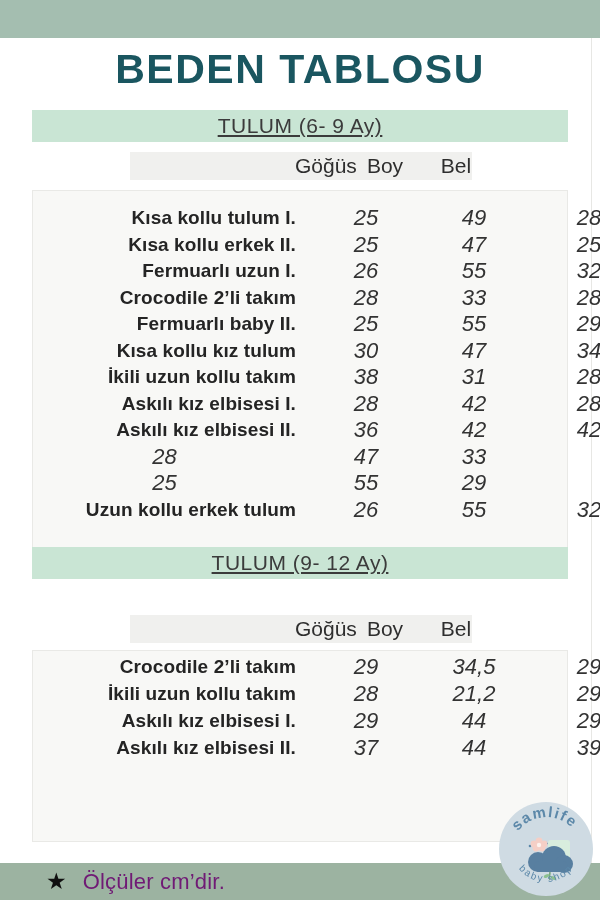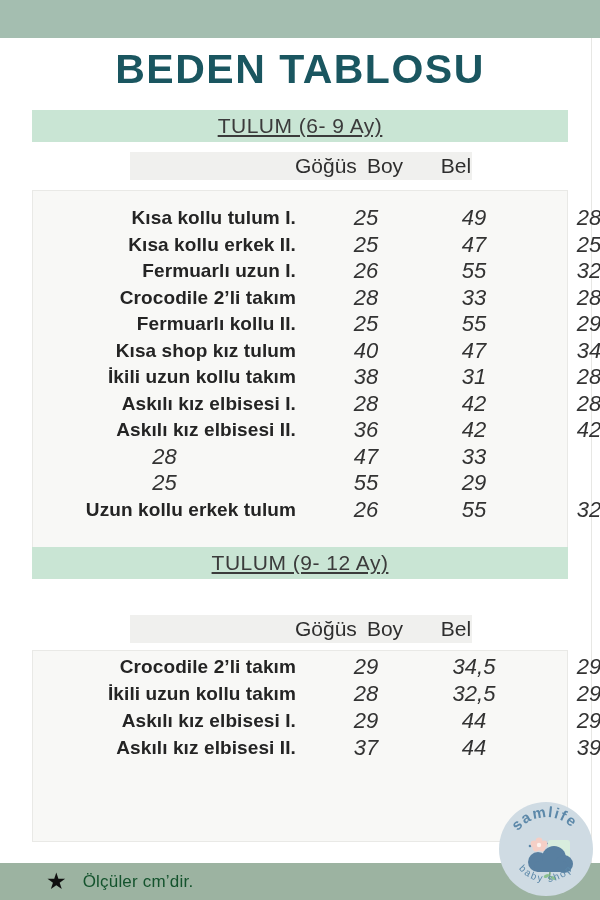--- a/index.html
+++ b/index.html
@@ -5,21 +5,21 @@
   html,body{margin:0;padding:0;background:#ffffff;}
   #page{
     position:relative;width:600px;height:900px;background:#ffffff;overflow:hidden;
     font-family:"Liberation Sans",sans-serif;
   }
   
   .top-bar{position:absolute;top:0;left:0;width:600px;height:38px;background:#a4beb0;}
   .bottom-bar{position:absolute;top:863px;left:0;width:600px;height:37px;background:#9cb3a1;
     display:flex;align-items:center;padding-left:46px;box-sizing:border-box;gap:16px;}
   .star{font-size:23px;color:#101010;line-height:1;}
-  .note{font-size:17px;color:#14532d;letter-spacing:.2px;}
+  .note{font-size:22px;color:#701a75;letter-spacing:.2px;}
   
   .edge-line{position:absolute;left:591px;top:38px;width:1px;height:825px;background:#e7e7e4;}
   
   .page-title{position:absolute;top:46px;left:0;width:600px;text-align:center;
     font-size:41px;font-weight:700;letter-spacing:1.5px;color:#1a5660;}
   
   .banner{position:absolute;left:32px;width:536px;height:32px;background:#c9e5d4;
     display:flex;align-items:center;justify-content:center;
     font-size:21px;color:#3b3b3b;letter-spacing:.5px;text-decoration:underline;}
   .banner.b1{top:110px;}
@@ -81,28 +81,28 @@
       <span class="val">55</span>
       <span class="val">32</span>
     </div>
     <div class="trow">
       <span class="item">Crocodile 2’li takım</span>
       <span class="val">28</span>
       <span class="val">33</span>
       <span class="val">28</span>
     </div>
     <div class="trow">
-      <span class="item">Fermuarlı kollu II.</span>
-      <span class="val">25</span>
-      <span class="val">55</span>
-      <span class="val">29</span>
-    </div>
-    <div class="trow">
-      <span class="item">Kısa shop kız tulum</span>
-      <span class="val">40</span>
+      <span class="item">Fermuarlı baby II.</span>
+      <span class="val">25</span>
+      <span class="val">55</span>
+      <span class="val">29</span>
+    </div>
+    <div class="trow">
+      <span class="item">Kısa kollu kız tulum</span>
+      <span class="val">30</span>
       <span class="val">47</span>
       <span class="val">34</span>
     </div>
     <div class="trow">
       <span class="item">İkili uzun kollu takım</span>
       <span class="val">38</span>
       <span class="val">31</span>
       <span class="val">28</span>
     </div>
     <div class="trow">
@@ -147,21 +147,21 @@
   <div class="panel p2">
     <div class="trow">
       <span class="item">Crocodile 2’li takım</span>
       <span class="val">29</span>
       <span class="val">34,5</span>
       <span class="val">29</span>
     </div>
     <div class="trow">
       <span class="item">İkili uzun kollu takım</span>
       <span class="val">28</span>
-      <span class="val">32,5</span>
+      <span class="val">21,2</span>
       <span class="val">29</span>
     </div>
     <div class="trow">
       <span class="item">Askılı kız elbisesi I.</span>
       <span class="val">29</span>
       <span class="val">44</span>
       <span class="val">29</span>
     </div>
     <div class="trow">
       <span class="item">Askılı kız elbisesi II.</span>

